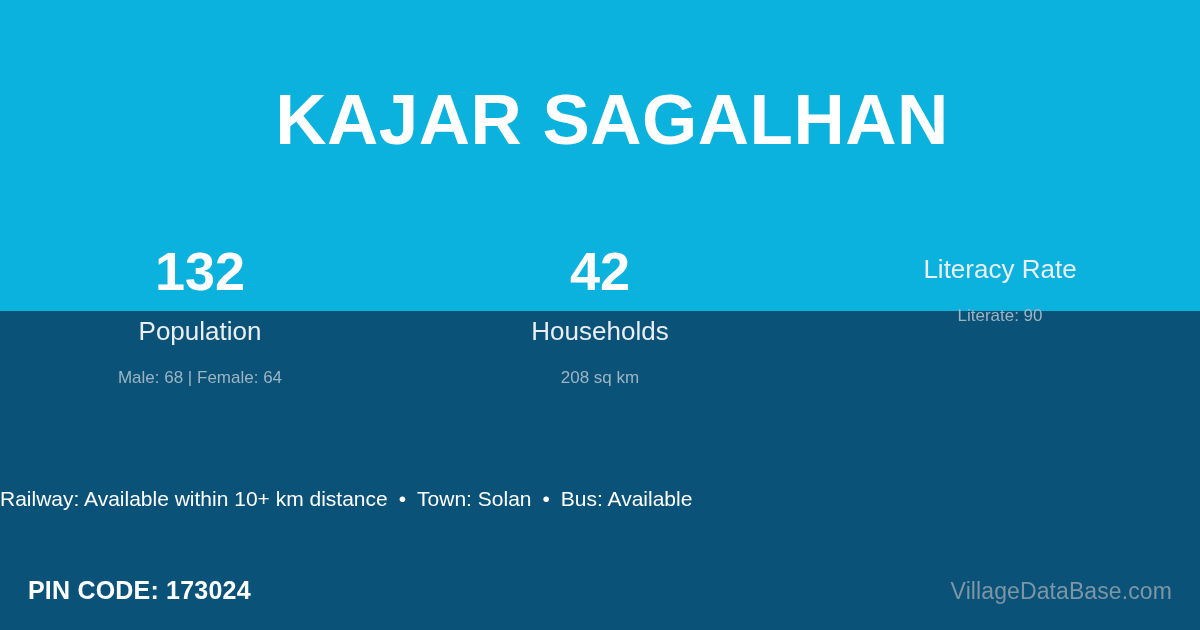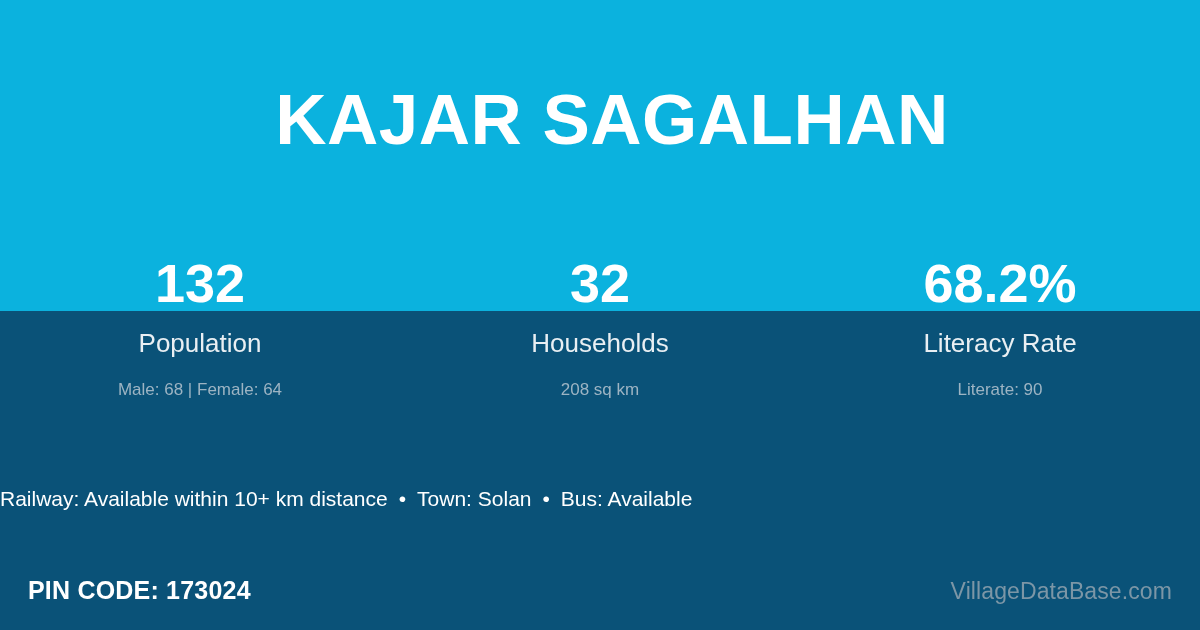--- a/index.html
+++ b/index.html
@@ -61,21 +61,21 @@
     white-space: nowrap;
   }
   .village-subtitle .sep {
     padding: 0 6px;
   }
 
   
   .stats-row {
     position: absolute;
     left: 0;
-    top: 252px;
+    top: 240px;
     width: 1200px;
     display: flex;
   }
   .stat-col {
     flex: 1 1 0;
     text-align: center;
   }
   .stat-value {
     font-size: 54px;
     line-height: 62px;
@@ -160,27 +160,26 @@
 
   <div class="stats-row">
 
     <div class="stat-col">
       <div class="stat-value">132</div>
       <div class="stat-label">Population</div>
       <div class="stat-detail">Male: 68 | Female: 64</div>
     </div>
 
     <div class="stat-col">
-      <div class="stat-value">32</div>
+      <div class="stat-value">42</div>
       <div class="stat-label">Households</div>
       <div class="stat-detail">208 sq km</div>
     </div>
 
     <div class="stat-col">
-      <div class="stat-value">68.2%</div>
       <div class="stat-label">Literacy Rate</div>
       <div class="stat-detail">Literate: 90</div>
     </div>
 
   </div>
 
   <div class="infra-line">
     <span>Railway: Available within 10+ km distance</span><span class="sep">•</span><span>Town: Solan</span><span class="sep">•</span><span>Bus: Available</span>
   </div>
 

